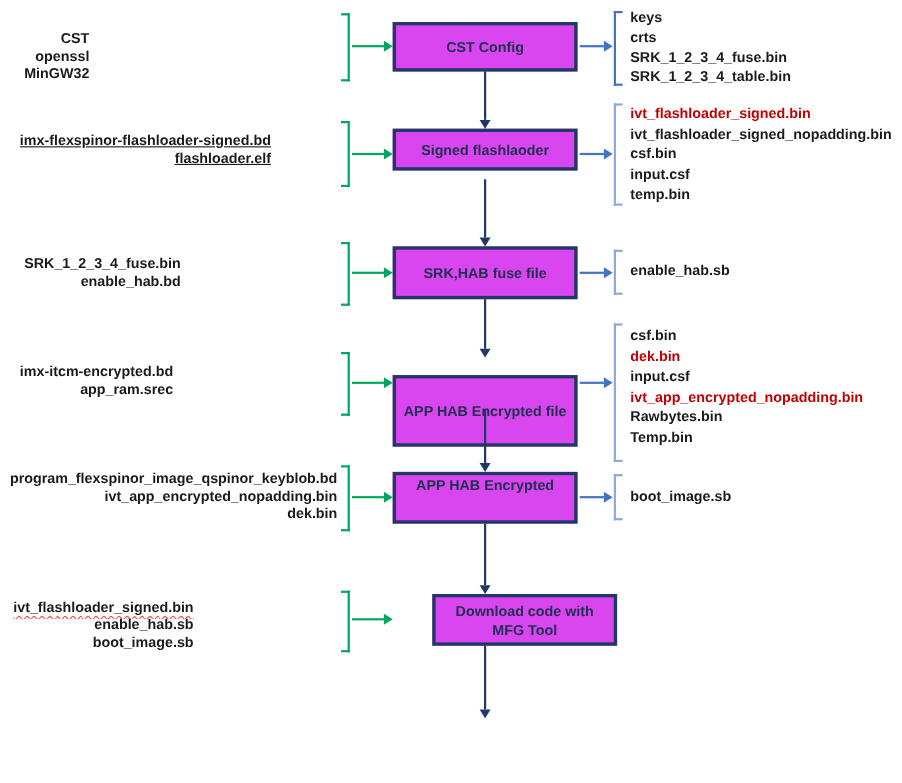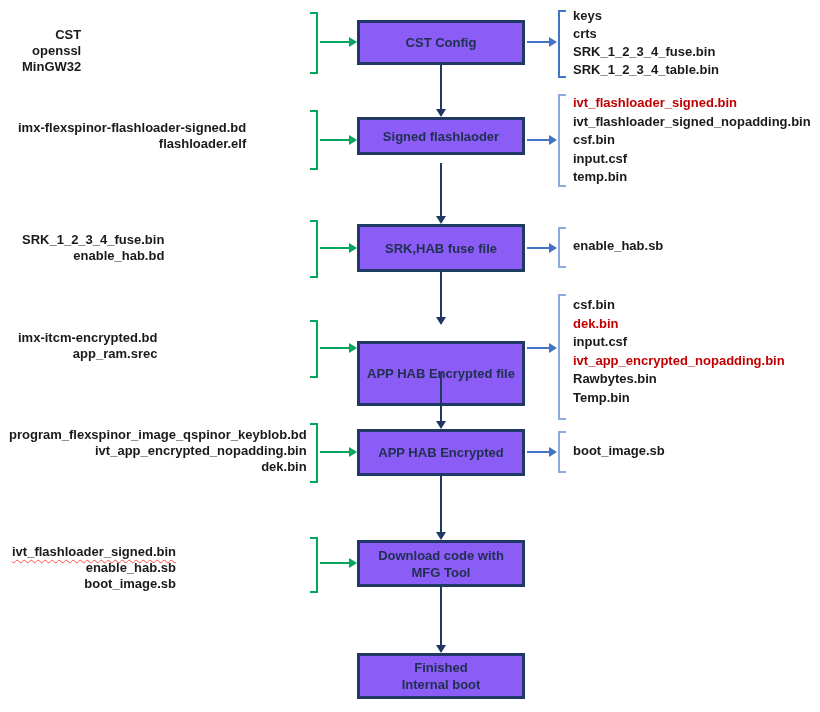--- a/index.html
+++ b/index.html
@@ -7,21 +7,21 @@
     --bracket:#8EAADB; --red:#C00000; --ink:#1A1A1A; --boxtext:#203050;
   }
   html,body{margin:0;padding:0;background:#fff;}
   #canvas{
     position:relative; width:820px; height:712px; background:#ffffff;
     font-family:"Liberation Sans","DejaVu Sans",sans-serif; overflow:hidden;
   }
   
   .fbox{
     position:absolute; left:357px; width:168px; box-sizing:border-box;
-    border:3px solid var(--navy); background:#8b5cf6;
+    border:3px solid var(--navy); background:#d946ef;
     display:flex; flex-direction:column; align-items:center; justify-content:center;
     font-size:13px; font-weight:bold; color:var(--boxtext);
     line-height:17px; text-align:center; white-space:nowrap;
   }
   
   .varrow{position:absolute; left:440px; width:2px; background:var(--navy);}
   .varrow::after{
     content:""; position:absolute; left:-4px; bottom:-8px; width:0; height:0;
     border-left:5px solid transparent; border-right:5px solid transparent;
     border-top:8px solid var(--navy);
@@ -85,21 +85,21 @@
   <div class="b-arrow" style="top:41px;"></div>
   <div class="out-bracket dark" style="top:10px; height:68px;"></div>
   <div class="outlist" style="top:7px; line-height:18px;">
       <div>keys</div>
       <div>crts</div>
       <div>SRK_1_2_3_4_fuse.bin</div>
       <div>SRK_1_2_3_4_table.bin</div>
     </div>
   <div class="varrow" style="top:65px; height:44px;"></div>
 
-  <div class="inlist" style="left:18px; top:120px;">
+  <div class="inlist" style="left:18px; top:120px;text-decoration:underline;">
       <div>imx-flexspinor-flashloader-signed.bd</div>
       <div>flashloader.elf</div>
     </div>
   <div class="in-bracket" style="top:110px; height:60px;"></div>
   <div class="g-arrow" style="top:139px;"></div>
   <div class="fbox" style="top:117px; height:38px;">
       <div>Signed flashlaoder</div>
     </div>
   <div class="b-arrow" style="top:139px;"></div>
   <div class="out-bracket" style="top:94px; height:93px;"></div>
@@ -149,41 +149,37 @@
     </div>
   <div class="varrow" style="top:372px; height:49px;"></div>
 
   <div class="inlist" style="left:9px; top:427px;">
       <div>program_flexspinor_image_qspinor_keyblob.bd</div>
       <div>ivt_app_encrypted_nopadding.bin</div>
       <div>dek.bin</div>
     </div>
   <div class="in-bracket" style="top:423px; height:60px;"></div>
   <div class="g-arrow" style="top:451px;"></div>
-  <div class="fbox" style="top:429px; height:47px;">
+  <div class="fbox" style="top:429px; height:47px;justify-content:space-between;">
       <div>APP HAB Encrypted</div>
     </div>
   <div class="b-arrow" style="top:451px;"></div>
   <div class="out-bracket" style="top:431px; height:42px;"></div>
   <div class="outlist" style="top:442px;">
       <div>boot_image.sb</div>
     </div>
   <div class="varrow" style="top:476px; height:56px;"></div>
 
   <div class="inlist" style="left:12px; top:544px;">
       <div class="squiggle">ivt_flashloader_signed.bin</div>
       <div>enable_hab.sb</div>
       <div>boot_image.sb</div>
     </div>
   <div class="in-bracket" style="top:537px; height:56px;"></div>
   <div class="g-arrow" style="top:562px;"></div>
-  <div class="fbox" style="top:540px; height:47px;">
+  <div class="fbox" style="top:540px; height:47px;margin-left:36px;">
       <div>Download code with</div>
       <div>MFG Tool</div>
     </div>
   <div class="varrow" style="top:587px; height:58px;"></div>
 
-  <div class="fbox" style="top:653px; height:46px;">
-      <div>Finished</div>
-      <div>Internal boot</div>
-    </div>
 
 </div>
 
 </body></html>

